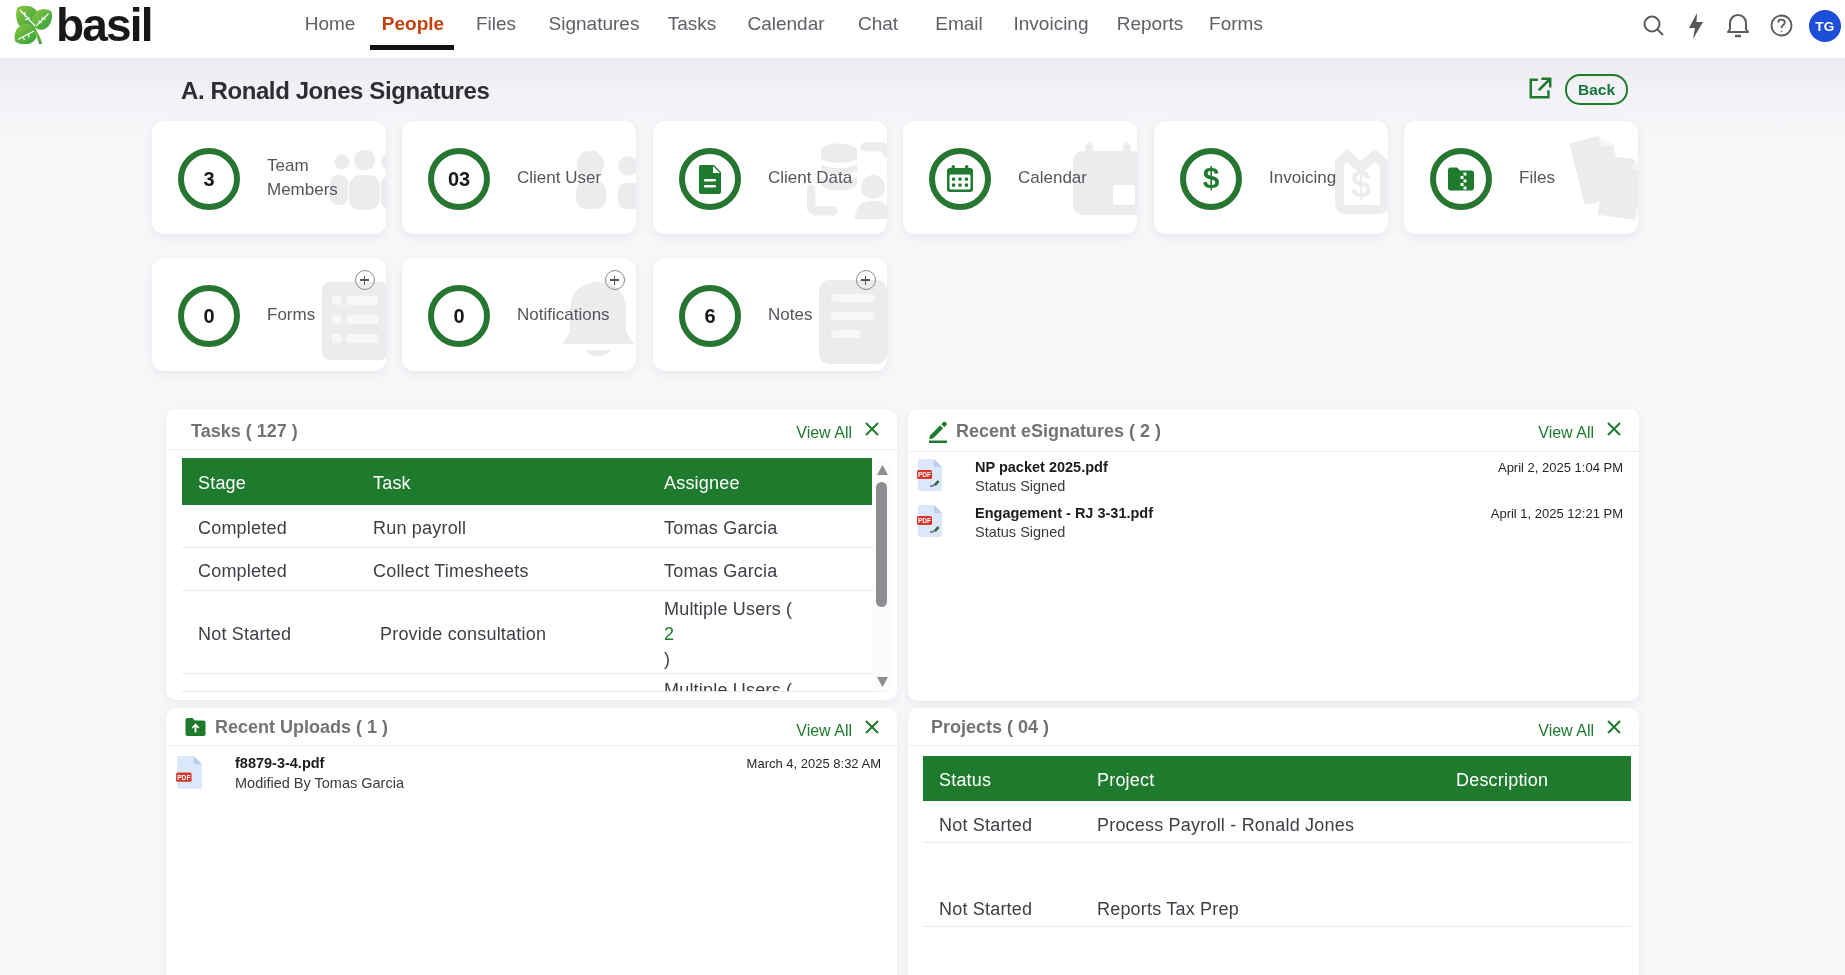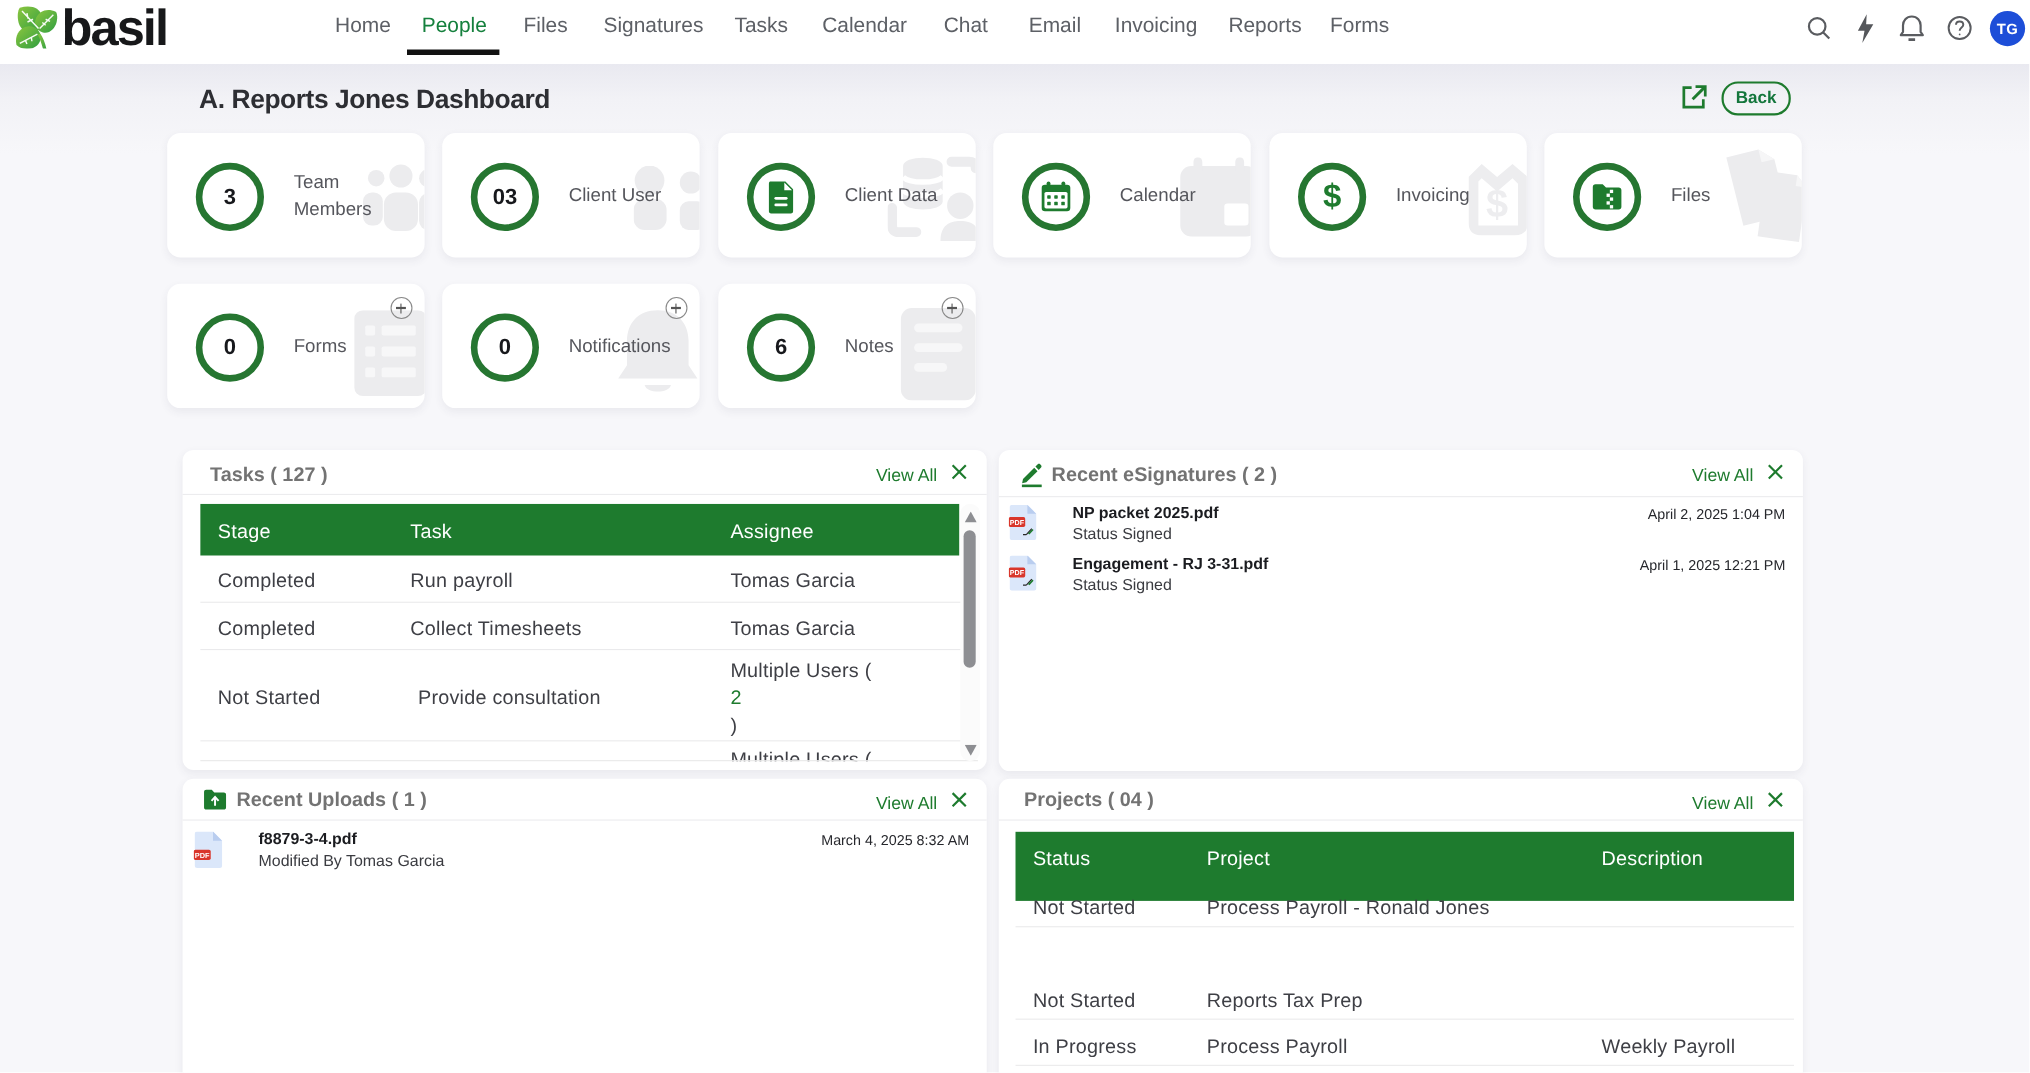--- a/index.html
+++ b/index.html
@@ -1,21 +1,21 @@
 <!DOCTYPE html>
 <html><head>
 <meta charset="utf-8">
 <style>
 * { margin:0; padding:0; box-sizing:border-box; }
 html,body { width:1845px; height:975px; overflow:hidden; }
 body { font-family:"Liberation Sans", sans-serif; background:#fff; position:relative; }
 .abs { position:absolute; }
 #nav { position:absolute; left:0; top:0; width:1845px; height:58px; background:#fff; z-index:5; }
 .navitem { position:absolute; top:13px; transform:translateX(-50%); font-size:19px; color:#5d6066; white-space:nowrap; }
-.navitem.active { color:#15803d; font-weight:normal; }
+.navitem.active { color:#c2410c; font-weight:bold; }
 #underline { position:absolute; left:370px; top:45px; width:84px; height:5px; background:#121212; }
 #content { position:absolute; left:0; top:58px; width:1845px; height:917px;
   background:linear-gradient(180deg,#e9e9f0 0%, #f2f2f6 3.5%, #f7f7fa 9%, #f7f7fa 100%); }
 h1 { position:absolute; left:181px; top:77px; font-size:24px; color:#2d2e33; letter-spacing:-0.4px; }
 .card { position:absolute; width:234px; height:113px; background:#fff; border-radius:12px;
   box-shadow:0 3px 8px rgba(60,60,90,0.07); overflow:hidden; }
 .ring { position:absolute; left:26px; top:27px; width:62px; height:62px; border-radius:50%;
   border:6px solid #267631; background:#fff; display:flex; align-items:center; justify-content:center; z-index:2; }
 .ring .num { font-weight:bold; font-size:20px; color:#17181c; }
 .clabel { position:absolute; left:115px; top:0; height:113px; display:flex; align-items:center;
@@ -86,21 +86,21 @@
     <path d="M 10 24 L 16 24" stroke-width="2.5"></path>
   </svg>
   <svg class="abs" style="left:1770px;top:14px" width="23" height="23" viewBox="0 0 23 23" fill="none" stroke="#5a5c60" stroke-width="1.8">
     <circle cx="11.5" cy="11.5" r="10"></circle>
     <path d="M 8.2 8.6 C 8.2 4.5 14.8 4.5 14.8 8.6 C 14.8 11.2 11.5 11 11.5 14"></path>
     <circle cx="11.5" cy="17.3" r="0.8" fill="#5a5c60" stroke="none"></circle>
   </svg>
   <div class="abs" style="left:1809px;top:10px;width:32px;height:32px;border-radius:50%;background:#1d4ed8;color:#fff;font-size:13.5px;font-weight:bold;display:flex;align-items:center;justify-content:center;letter-spacing:0.5px;">TG</div>
 </div>
 <div id="content"></div>
-<h1>A. Reports Jones Dashboard</h1>
+<h1>A. Ronald Jones Signatures</h1>
 <svg class="abs" style="left:1529px;top:77px" width="23" height="23" viewBox="0 0 26 26" fill="none" stroke="#1e7b2e" stroke-width="2.8">
   <path d="M 22 15 L 22 23 L 2 23 L 2 3 L 10 3"></path>
   <path d="M 14 2 L 24 2 L 24 12"></path>
   <path d="M 23 3 L 11 15" stroke-width="3"></path>
 </svg>
 <div class="abs" style="left:1565px;top:74px;width:63px;height:31px;border:2px solid #1e7b2e;border-radius:15px;display:flex;align-items:center;justify-content:center;font-size:15.5px;font-weight:bold;color:#14763c;">Back</div>
 <div id="cards">
 
 <div class="card" style="left:152px;top:121px">
   <div class="ring">
@@ -373,33 +373,28 @@
 
 <div class="panel" style="left:908px;top:708px;width:731px;height:290px">
   <div class="phead" style="height:38px">
     <span class="ptitle" style="left:23px;top:9px">Projects ( 04 )</span>
     <span class="viewall" style="right:45px;top:14px">View All</span>
     <svg class="closex" style="right:17px;top:11px" viewBox="0 0 16 16" stroke="#1e7b2e" stroke-width="2" fill="none">
           <path d="M 2 2 L 14 14 M 14 2 L 2 14"></path>
         </svg>
   </div>
   <div class="gtable" style="left:15px;top:48px;width:708px;height:230px;overflow:hidden">
-    <div class="ghead" style="height:63px">
+    <div class="ghead" style="height:45px">
       <span style="left:16px;top:14px">Status</span>
           <span style="left:174px;top:14px">Project</span>
           <span style="left:533px;top:14px">Description</span>
     </div>
     <div class="trow" style="top:45px;height:42px">
           <span style="left:16px;top:14px">Not Started</span>
           <span style="left:174px;top:14px">Process Payroll - Ronald Jones</span>
         </div>
     <div class="trow" style="top:129px;height:42px">
           <span style="left:16px;top:14px">Not Started</span>
           <span style="left:174px;top:14px">Reports Tax Prep</span>
         </div>
-    <div class="trow" style="top:171px;height:42px">
-          <span style="left:16px;top:14px">In Progress</span>
-          <span style="left:174px;top:14px">Process Payroll</span>
-          <span style="left:533px;top:14px">Weekly Payroll</span>
-        </div>
   </div>
 </div>
 </div>
 
 </body></html>

